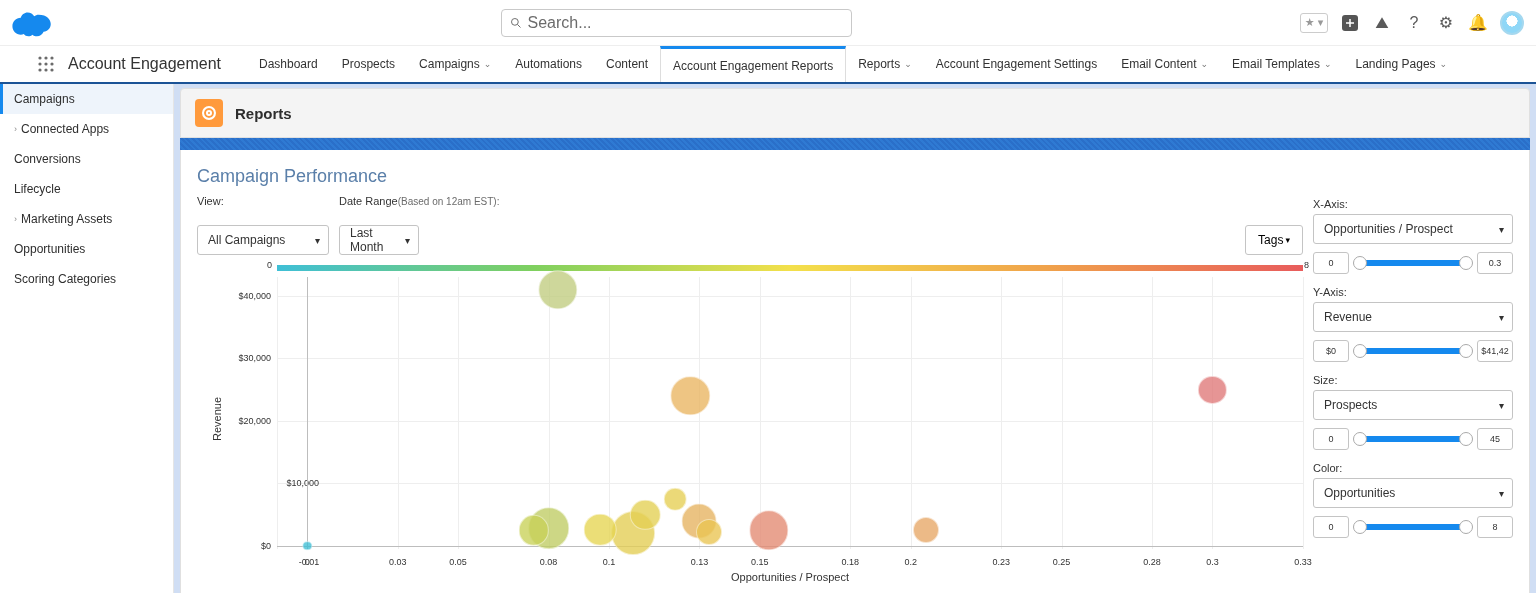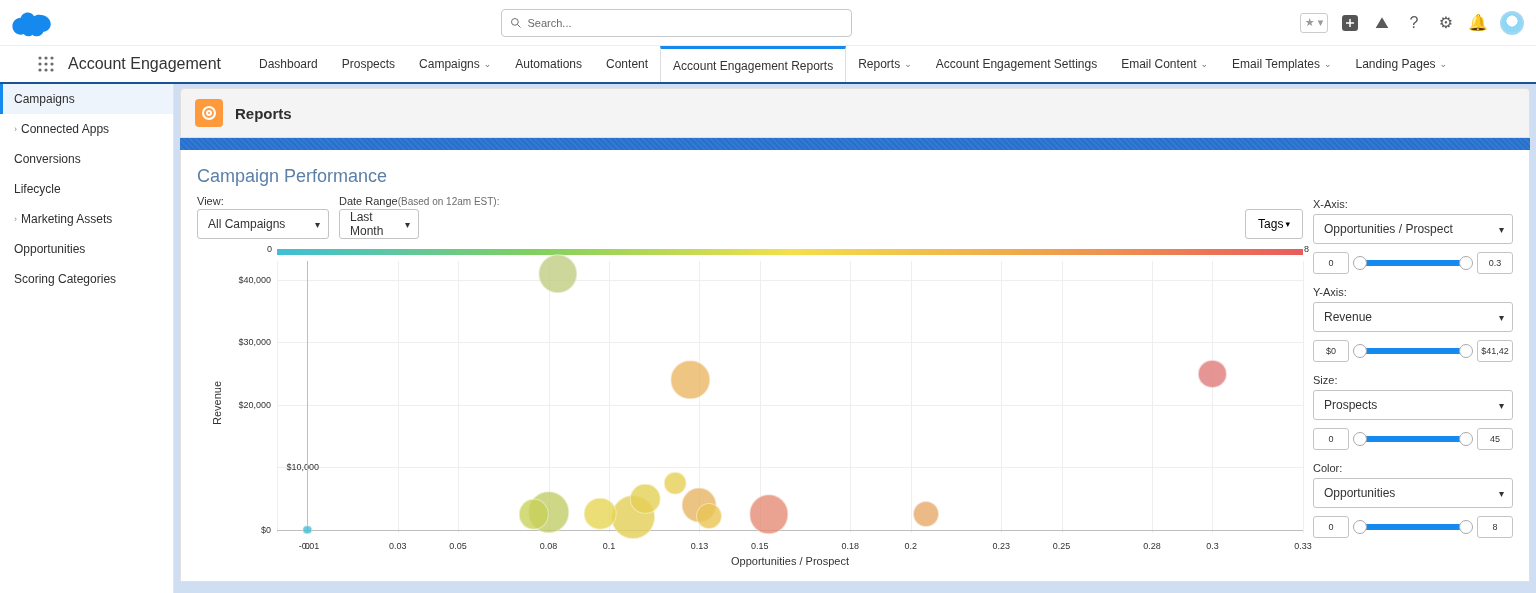--- a/index.html
+++ b/index.html
@@ -1,21 +1,21 @@
 <!DOCTYPE html>
 <html><head>
 <meta charset="utf-8">
 <style>
 * { box-sizing: border-box; margin: 0; padding: 0; font-family: -apple-system, BlinkMacSystemFont, "Segoe UI", Arial, sans-serif; }
 body { background: #fff; width: 1536px; height: 593px; overflow: hidden; }
 
 
 .global-header { height: 46px; display: flex; align-items: center; padding: 0 12px; border-bottom: 1px solid #eee; }
 .sf-cloud { width: 40px; height: 28px; fill: #1589ee; }
-.search-wrap { margin: 0 auto; width: 351px; height: 28px; border: 1px solid #c9c9c9; border-radius: 4px; display: flex; align-items: center; padding: 0 8px; color: #6b6b6b; font-size: 11px; text-align: right; }
+.search-wrap { margin: 0 auto; width: 351px; height: 28px; border: 1px solid #c9c9c9; border-radius: 4px; display: flex; align-items: center; padding: 0 8px; color: #6b6b6b; font-size: 16px; text-align: right; }
 .search-wrap svg { width: 12px; height: 12px; margin-right: 6px; }
 .hdr-icons { display: flex; align-items: center; gap: 12px; }
 .hdr-icons .ic { width: 20px; height: 20px; color: #5a5a5a; display:flex; align-items:center; justify-content:center; }
 .hdr-icons .avatar { width: 24px; height: 24px; border-radius: 50%; background: radial-gradient(circle at 50% 40%, #fff 0 35%, #8fd7f7 36% 100%); border: 2px solid #a5d8ef; }
 .hdr-icons .star-box { width: 28px; height: 20px; border: 1px solid #ccc; border-radius: 3px; display: flex; align-items: center; justify-content: center; font-size: 11px; color: #999; }
 
 
 .nav-bar { height: 38px; display: flex; align-items: stretch; padding: 0 36px; border-bottom: 2px solid #1b5396; background: #fff; }
 .app-launcher { width: 20px; display:flex; align-items:center; justify-content:center; margin-right: 12px; }
 .app-launcher svg { width: 16px; height: 16px; }
@@ -36,21 +36,21 @@
 .sidebar .side-item { display: flex; align-items: center; height: 30px; padding: 0 14px; font-size: 12px; color: #2e2e2e; cursor: pointer; }
 .sidebar .side-item.sel { background: #eef4fb; border-left: 3px solid #1589ee; padding-left: 11px; }
 .sidebar .side-item .caret { font-size: 9px; color: #8a8a8a; margin-right: 4px; }
 
 .main { flex: 1; background: #fff; border: 1px solid #e0e0e0; border-top: none; margin: 0 6px 6px 6px; padding: 16px 16px 8px 16px; display: flex; gap: 10px; }
 .chart-col { flex: 1; }
 .ctrl-col { width: 200px; padding-top: 32px; }
 
 .report-title { font-size: 18px; color: #5a7fa9; font-weight: 400; margin-bottom: 8px; }
 .filters { display: flex; gap: 10px; align-items: flex-end; }
-.filters label { font-size: 11px; color: #333; margin-bottom: 2px; display: block; }
+.filters label { font-size: 11px; color: #333; margin-bottom: 18px; display: block; }
 .filters .sub { font-size: 10px; color: #6b6b6b; }
 .select { border: 1px solid #c4c4c4; border-radius: 3px; height: 30px; padding: 0 26px 0 10px; font-size: 12px; position: relative; display: flex; align-items: center; background: #fff; color: #333; }
 .select::after { content: "▾"; position: absolute; right: 8px; font-size: 10px; color: #333; }
 .btn { border: 1px solid #c4c4c4; border-radius: 3px; height: 30px; padding: 0 12px; font-size: 12px; display: inline-flex; align-items: center; background: #fff; cursor: pointer; }
 
 
 .chart-box { margin-top: 4px; position: relative; height: 330px; }
 .color-bar { position: absolute; left: 80px; right: 0; top: 6px; height: 6px; background: linear-gradient(to right,#3fbfd6,#7fd05f,#f3e04b,#f0a24b,#e85c5c); }
 .color-bar .cap { position: absolute; top: -5px; font-size: 9px; color: #333; }
 .plot { position: absolute; left: 80px; right: 0; top: 18px; bottom: 40px; }

